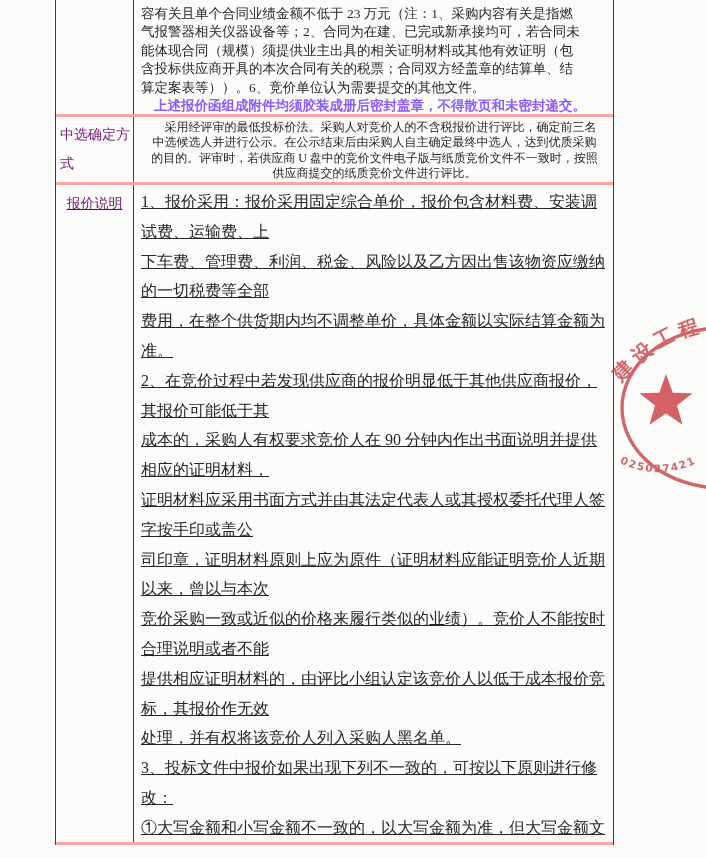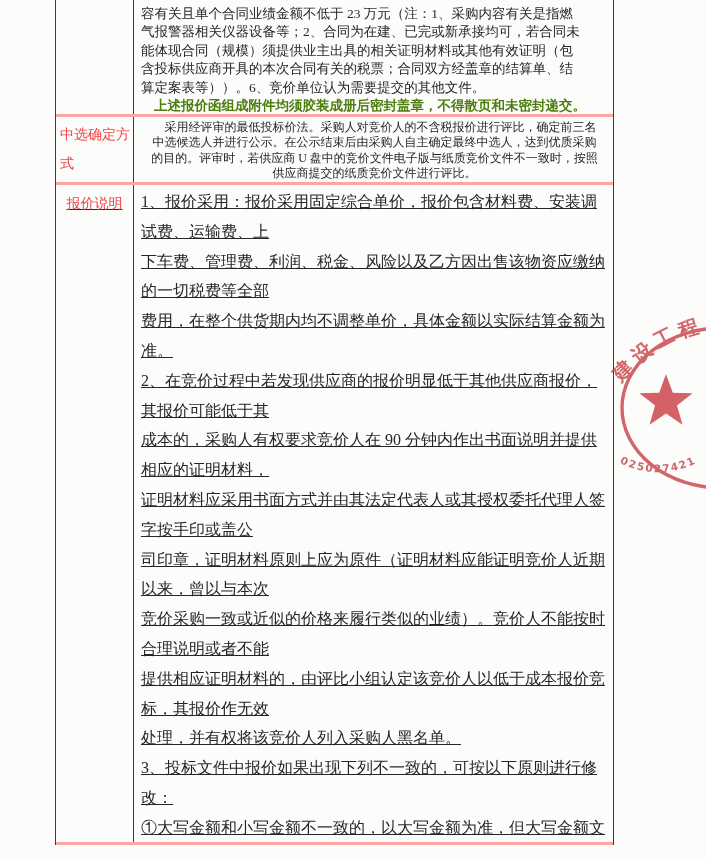--- a/index.html
+++ b/index.html
@@ -29,21 +29,21 @@
     border-bottom: 3px solid #fca5a5;
   }
   .row-0 { height: 117px; }
   .row-1 { height: 68px; }
   .row-2 { height: 660px; text-decoration: underline; }
   .cell { box-sizing: border-box; }
   .label-cell {
     flex: 0 0 78px;
     border-right: 1px solid #3b3b3b;
     font-size: 14px;
-    color: #ef4444;
+    color: #701a75;
     overflow: hidden;
   }
   .label-1 {
     padding: 3px 3px 0 4px;
     line-height: 29px;
   }
   .label-2 {
     padding: 9px 0 0 0;
     text-align: center;
     line-height: 20px;
@@ -54,21 +54,21 @@
   }
   .lines { white-space: pre-line; }
   .content-0 {
     padding: 5px 5px 0 7px;
     font-size: 13.5px;
     line-height: 18.4px;
   }
   .bold-note {
     font-weight: bold;
     text-indent: 13px;
-    color: #4d7c0f;
+    color: #8b5cf6;
   }
   .content-1 {
     padding: 3px 4px 0 6px;
     font-size: 12px;
     line-height: 15.4px;
     text-align: center;
   }
   .content-2 {
     padding: 2px 4px 0 7px;
     font-size: 16px;

